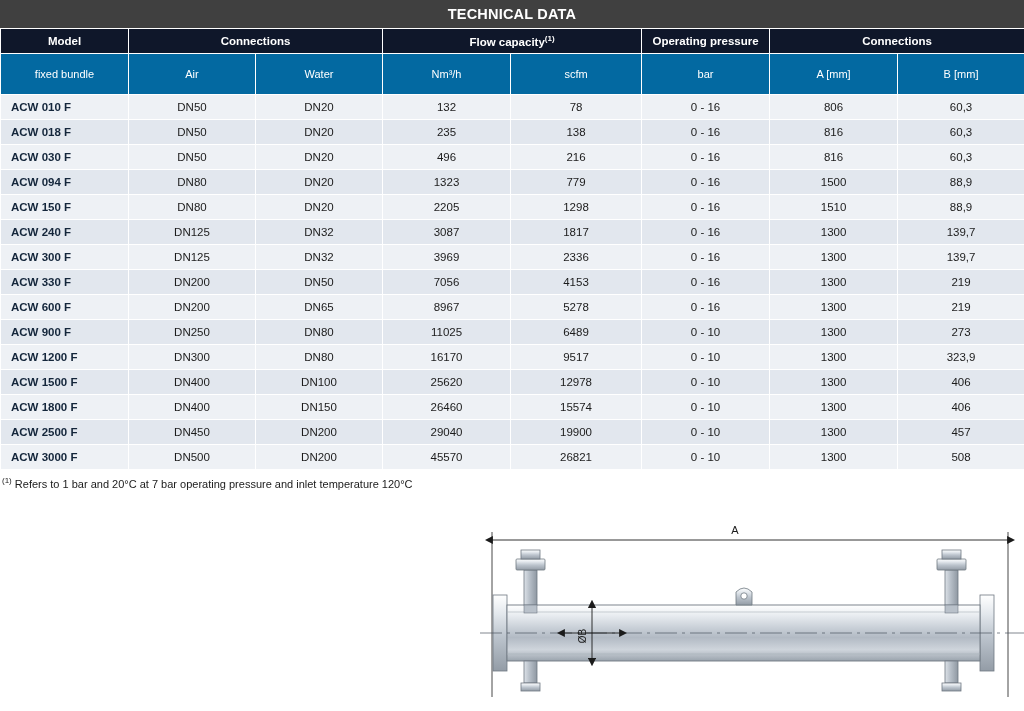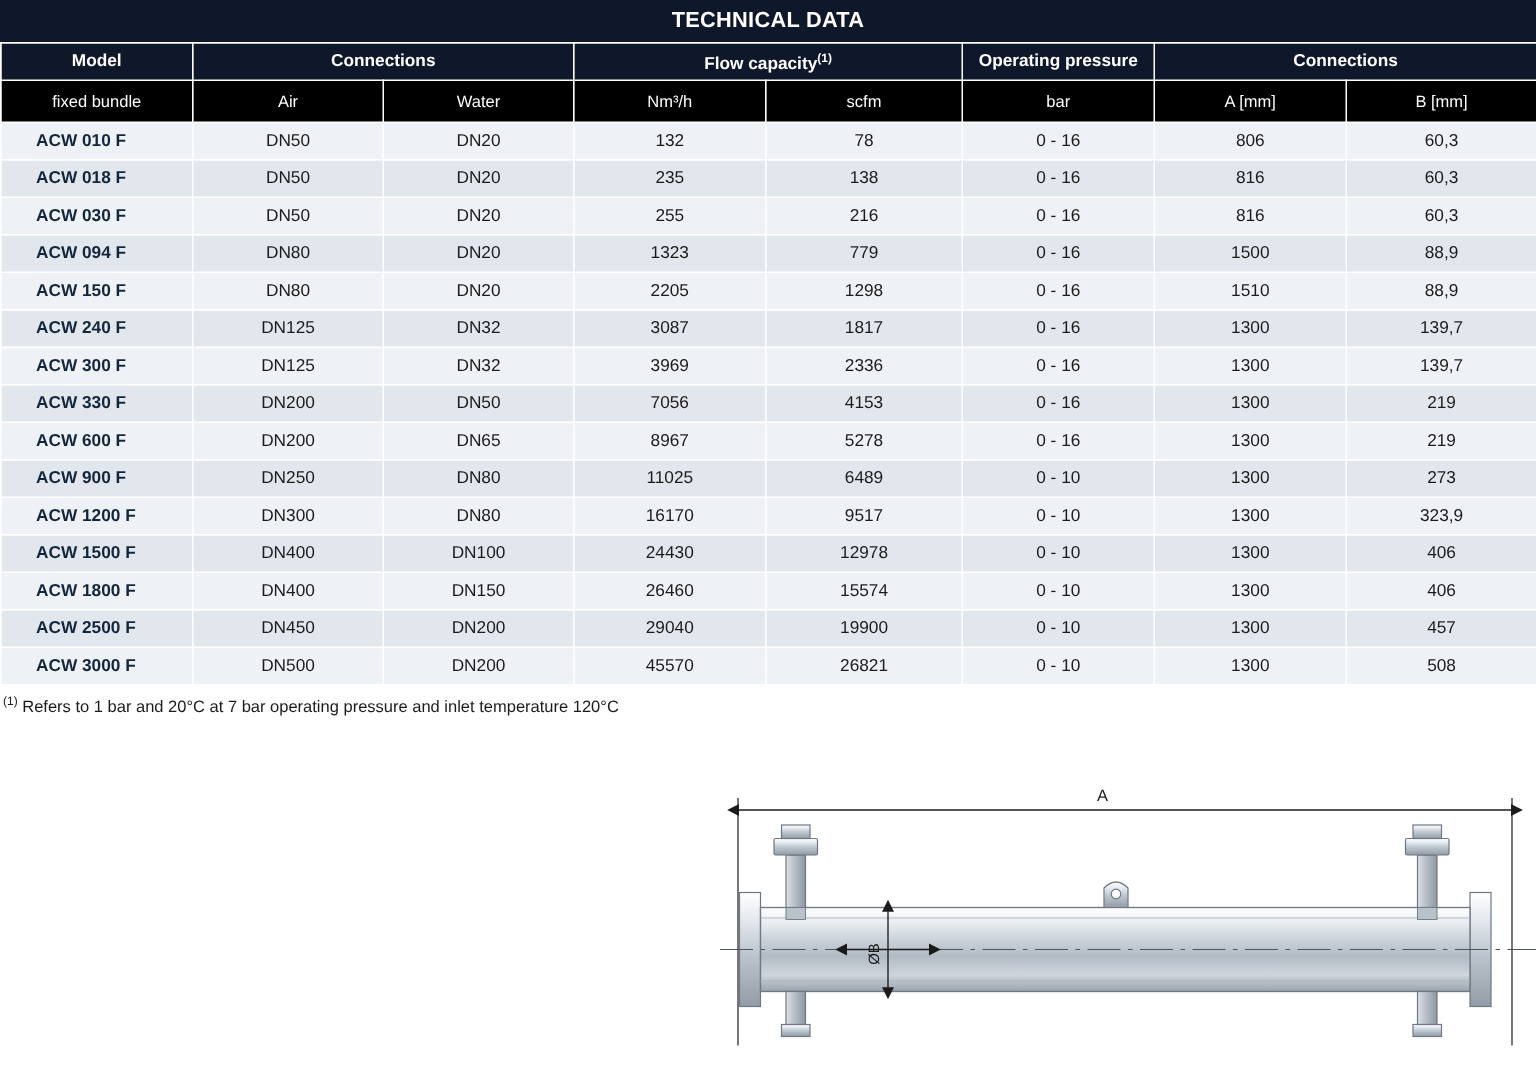--- a/index.html
+++ b/index.html
@@ -16,21 +16,21 @@
   }
   .sheet {
     position: relative;
     width: 1024px;
     height: 711px;
   }
 
   
   .title-bar {
     height: 28px;
-    background: #0f172a;
+    background: #404040;
     color: #ffffff;
     display: flex;
     align-items: center;
     justify-content: center;
     font-size: 14.5px;
     font-weight: bold;
     letter-spacing: .2px;
   }
 
   
@@ -49,37 +49,37 @@
     box-sizing: border-box;
   }
   thead tr.group-row th {
     background: #0f172a;
     color: #ffffff;
     font-weight: bold;
     font-size: 11.5px;
     height: 25px;
   }
   thead tr.unit-row th {
-    background: #000000;
+    background: #0369a1;
     color: #ffffff;
     font-weight: normal;
     font-size: 11px;
-    height: 28px;
+    height: 41px;
   }
   tbody td {
     background: #eef1f5;
     color: #1b1b1b;
   }
   tbody tr.alt td {
     background: #e2e7ee;
   }
   tbody td.model {
     font-weight: bold;
     text-align: left;
-    padding-left: 23px;
+    padding-left: 10px;
     color: #14263b;
   }
   sup { font-size: 8px; vertical-align: super; }
 
   
   col.c-model { width: 128px; }
   col.c-air   { width: 127px; }
   col.c-water { width: 127px; }
   col.c-nm    { width: 128px; }
   col.c-scfm  { width: 131px; }
@@ -161,21 +161,21 @@
         <td>235</td>
         <td>138</td>
         <td>0 - 16</td>
         <td>816</td>
         <td>60,3</td>
       </tr>
       <tr>
         <td class="model">ACW 030 F</td>
         <td>DN50</td>
         <td>DN20</td>
-        <td>255</td>
+        <td>496</td>
         <td>216</td>
         <td>0 - 16</td>
         <td>816</td>
         <td>60,3</td>
       </tr>
       <tr class="alt">
         <td class="model">ACW 094 F</td>
         <td>DN80</td>
         <td>DN20</td>
         <td>1323</td>
@@ -251,21 +251,21 @@
         <td>16170</td>
         <td>9517</td>
         <td>0 - 10</td>
         <td>1300</td>
         <td>323,9</td>
       </tr>
       <tr class="alt">
         <td class="model">ACW 1500 F</td>
         <td>DN400</td>
         <td>DN100</td>
-        <td>24430</td>
+        <td>25620</td>
         <td>12978</td>
         <td>0 - 10</td>
         <td>1300</td>
         <td>406</td>
       </tr>
       <tr>
         <td class="model">ACW 1800 F</td>
         <td>DN400</td>
         <td>DN150</td>
         <td>26460</td>

